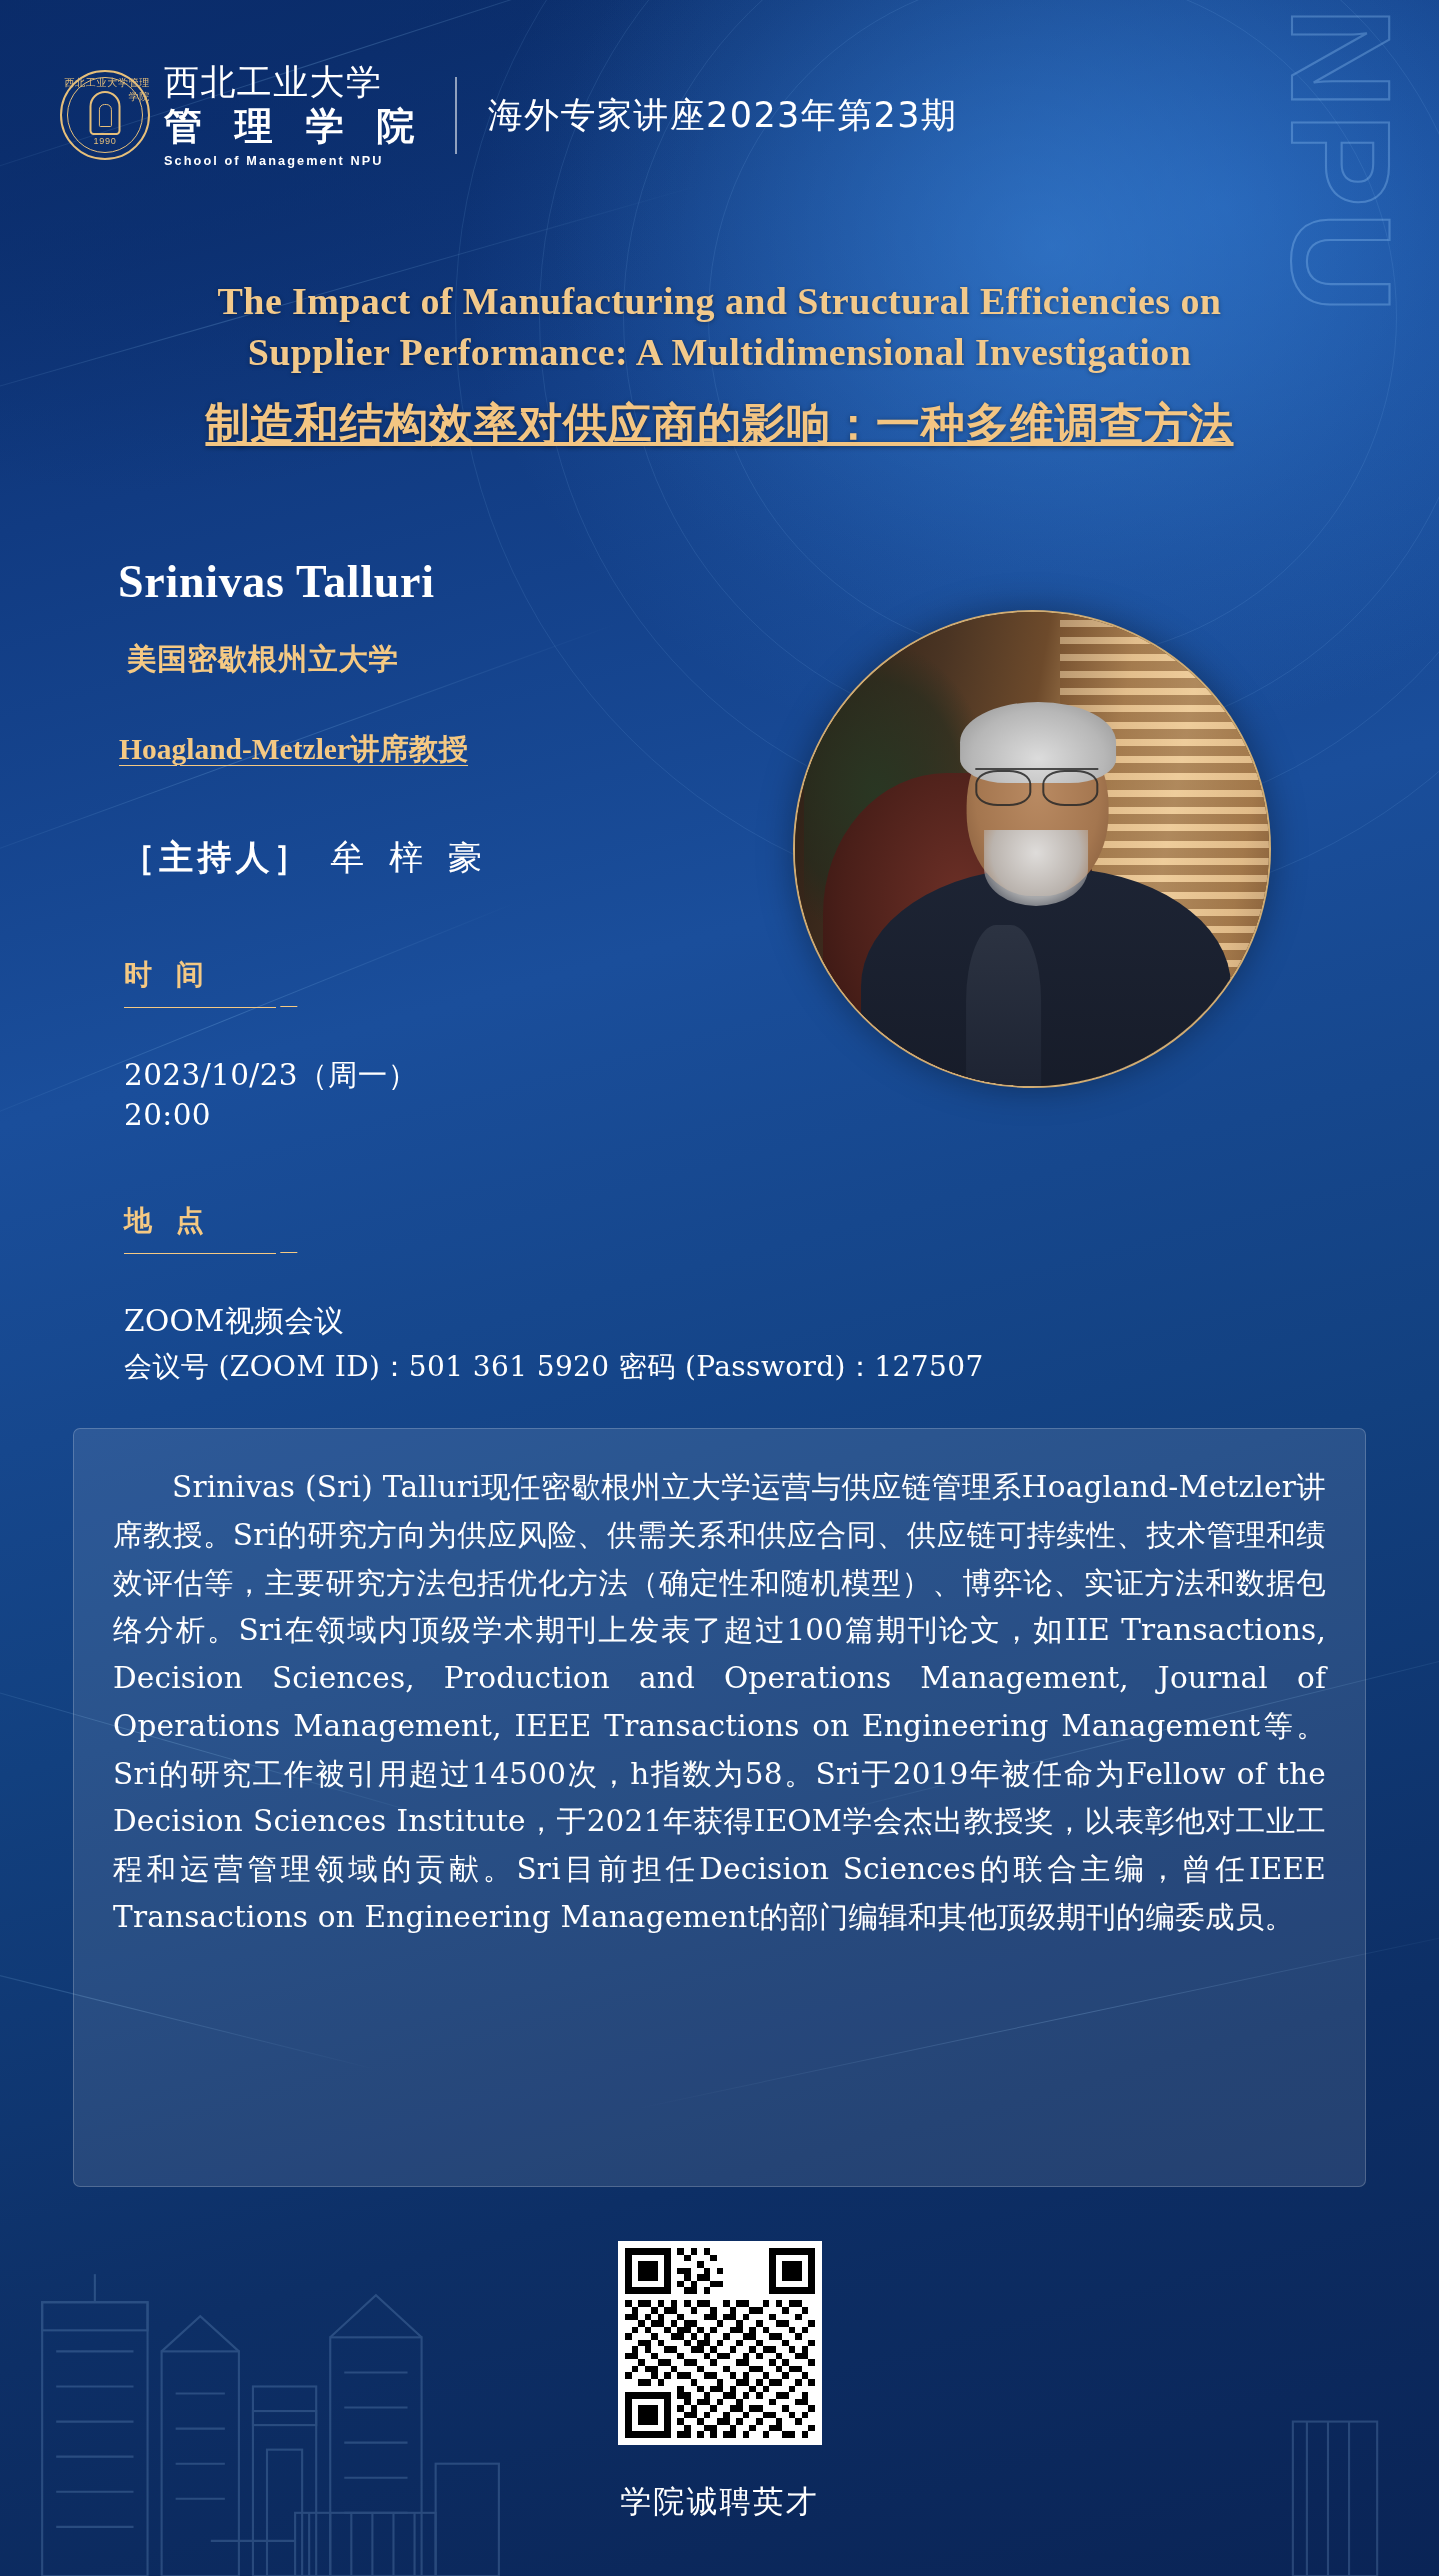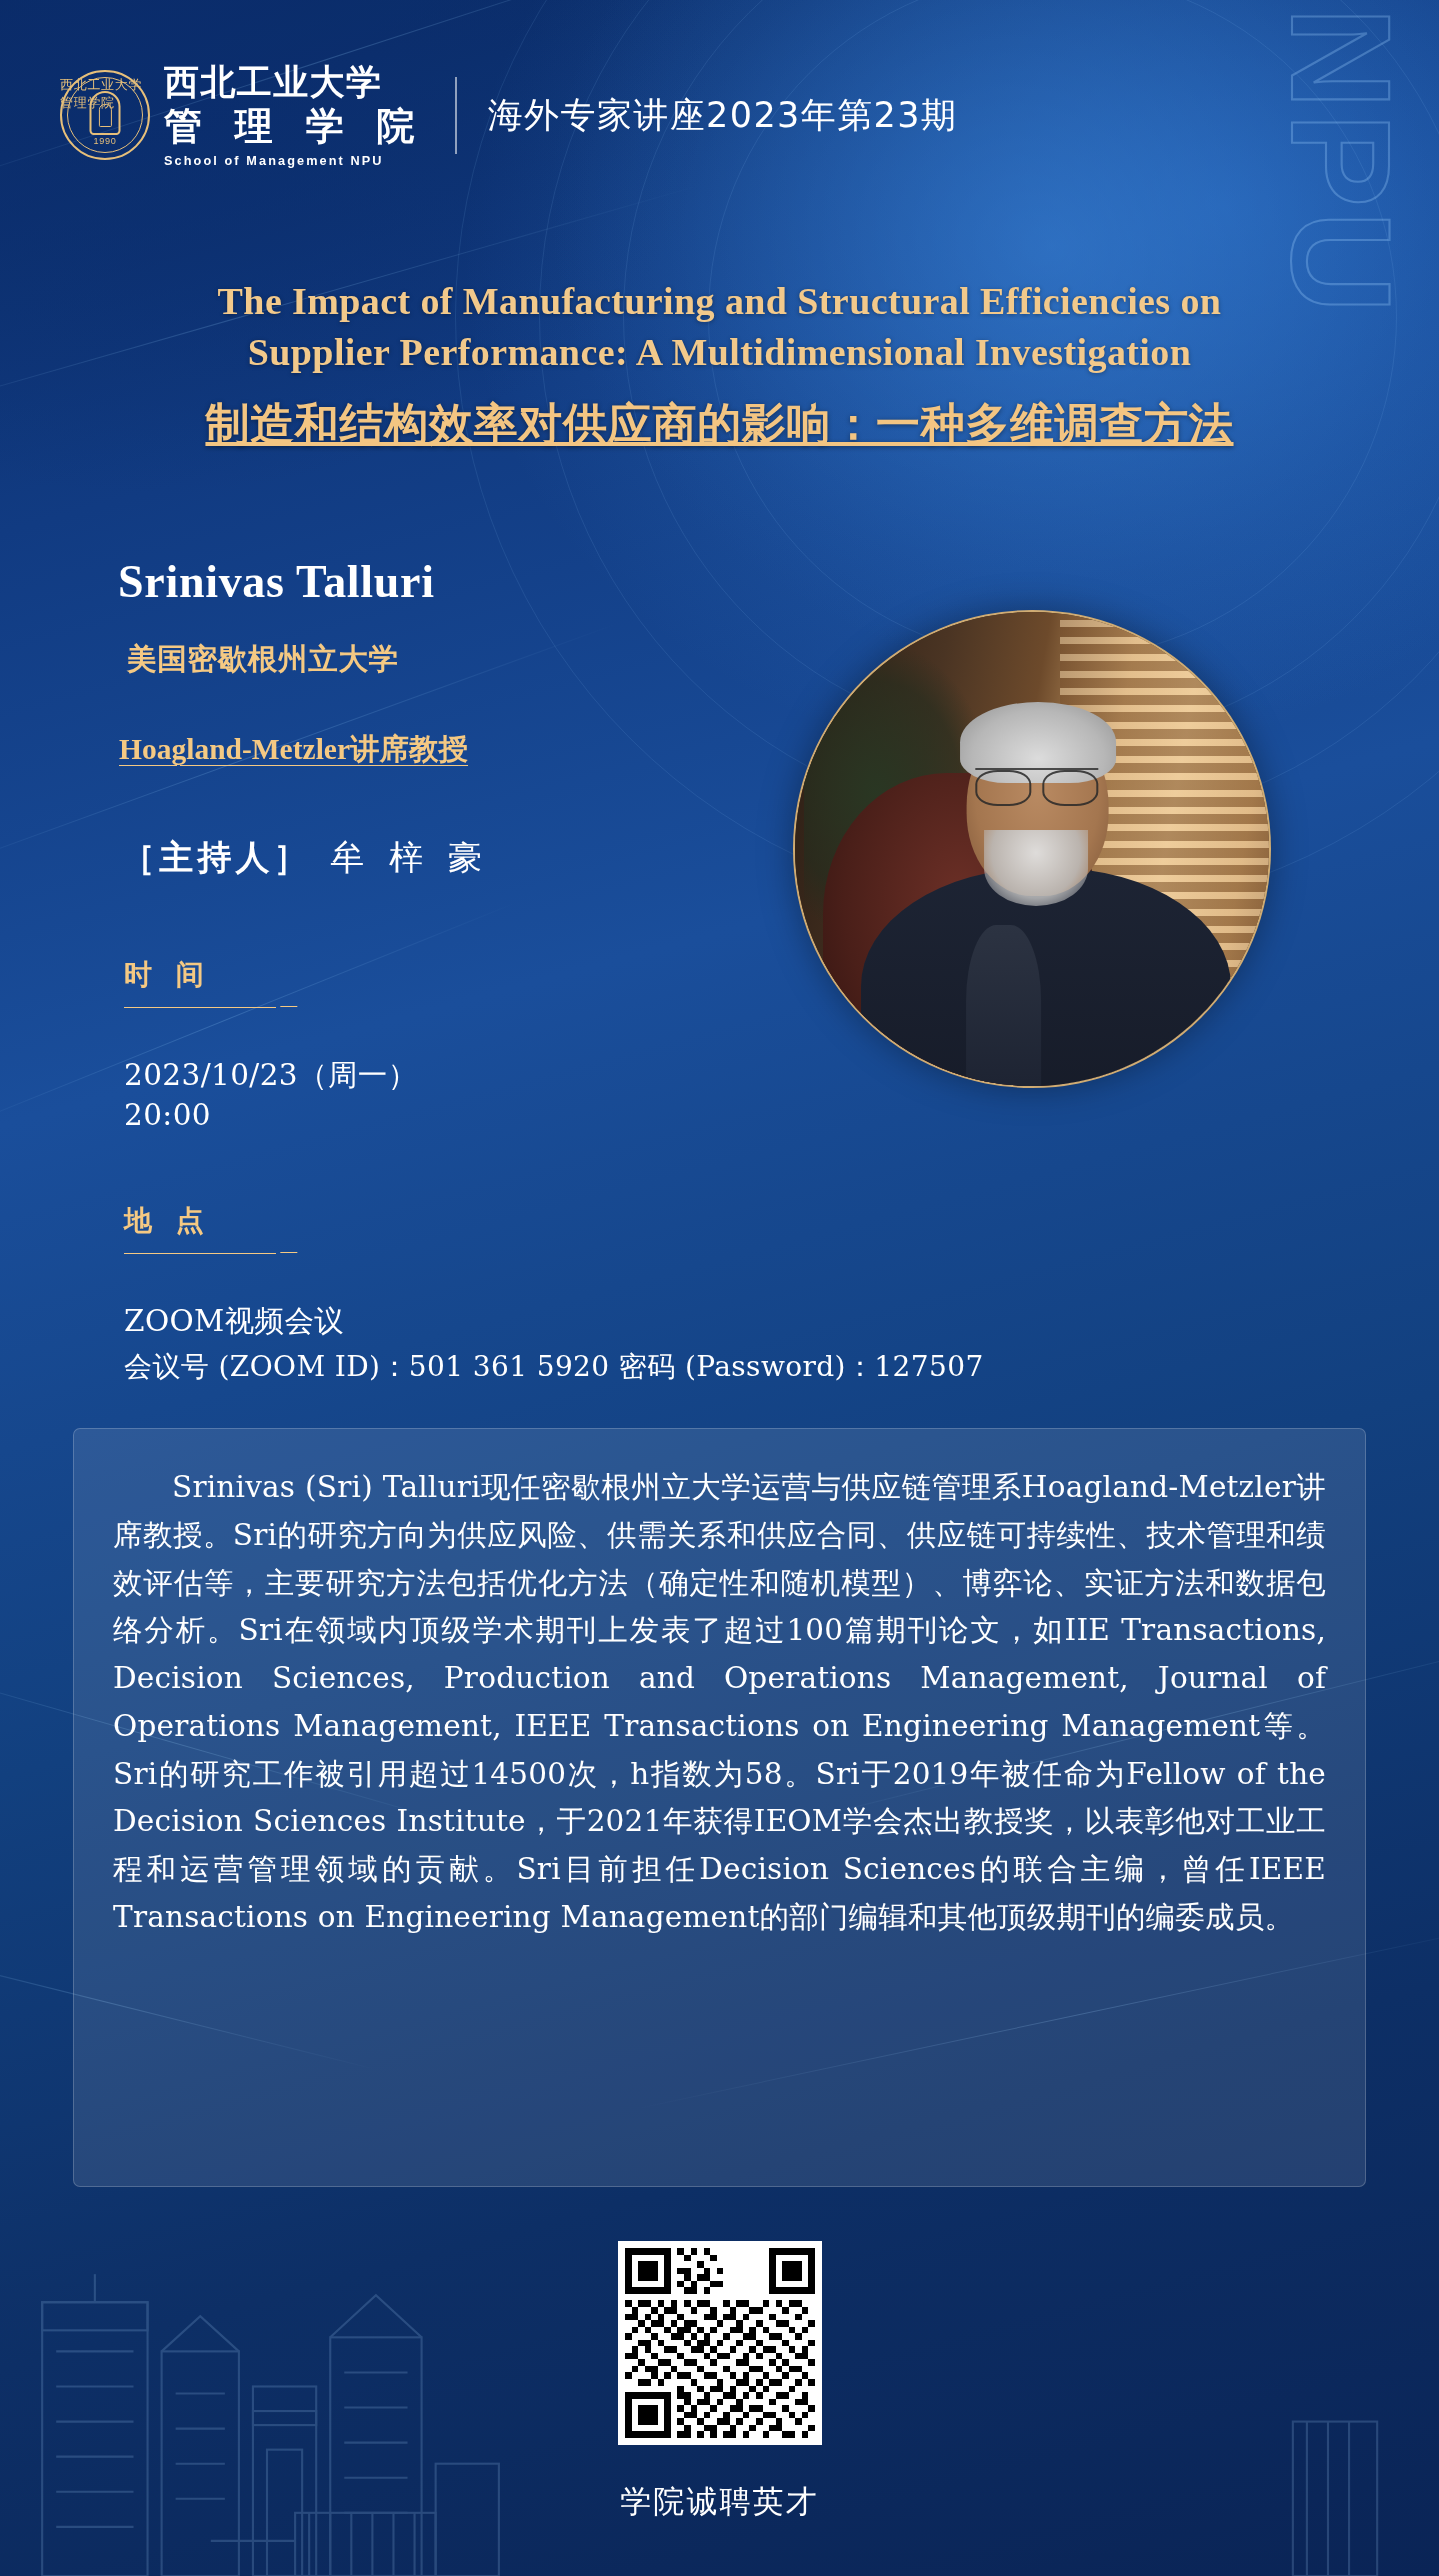--- a/index.html
+++ b/index.html
@@ -74,25 +74,25 @@
   }
   .logo-seal .shield:after {
     content: ""; position: absolute; left: 50%; top: 11.2px; transform: translateX(-50%);
     width: 11.2px; height: 21px; border: 1.4px solid #e6bf7a; border-radius: 5.6px 5.6px 1.4px 1.4px;
   }
   .logo-seal .yr {
     position: absolute; left: 50%; bottom: 14px; transform: translateX(-50%);
     font-size: 9.1px; color: #e6bf7a; letter-spacing: 0.7px; margin-top: 8px;
   }
   .logo-seal .arct {
-    position: absolute; left: 0; right: 0; top: 5.6px; text-align: left;
-    font-size: 13px; color: #e6bf7a; letter-spacing: 0.7px;
+    position: absolute; left: 0; right: 0; top: 5.6px; text-align: right;
+    font-size: 10px; color: #e6bf7a; letter-spacing: 0.7px;
   }
   .logo-text { margin-left: 14px; }
-  .logo-cn1 { font-family: "DejaVu Serif", serif; font-weight: 700; font-size: 35px; color: #fff; letter-spacing: 1.4px; line-height: 1.1; }
+  .logo-cn1 { font-family: "DejaVu Serif", serif; font-weight: 400; font-size: 35px; color: #fff; letter-spacing: 1.4px; line-height: 1.1; }
   .logo-cn2 { font-family: "DejaVu Serif", serif; font-weight: 700; font-size: 38px; color: #fff; letter-spacing: 9.8px; line-height: 1.15; margin-top: 2.8px;}
   .logo-en { font-size: 12.7px; color: #fff; letter-spacing: 2.1px; margin-top: 5.6px; font-weight: 700; }
   .logo-divider { width: 1.4px; height: 77px; background: rgba(255,255,255,0.55); margin: 0 31px; }
   .series-title { font-family: "DejaVu Sans", sans-serif; font-weight: 400; font-size: 35px; color: #ffffff; letter-spacing: 1.4px; }
 
   
   .title-en {
     position: absolute; left: 0; right: 0; top: 276px; text-align: center;
     font-family: "Liberation Serif", serif; font-weight: 700;
     font-size: 38px; line-height: 1.35; color: #f2c98b; letter-spacing: 0.4px;

